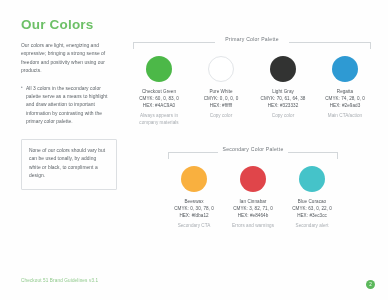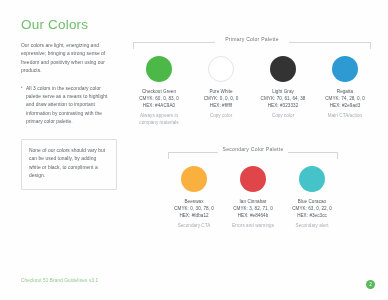--- a/index.html
+++ b/index.html
@@ -9,21 +9,21 @@
     font-family:"Liberation Sans", sans-serif;
     color:#5a5f63;
     -webkit-font-smoothing:antialiased;
   }
   .slide{position:relative;width:388px;height:300px;background:#fefefe;}
 
   
   .left{position:absolute;left:21px;top:18px;width:96px;}
   .title{
     font-size:13.5px;color:#6dc067;letter-spacing:.2px;
-    font-weight:400;line-height:1.1;margin:0 0 9px 0;
+    font-weight:700;line-height:1.1;margin:0 0 9px 0;
   }
   .intro{
     font-size:4.9px;line-height:1.72;color:#5d6368;margin:0 0 9px 0;
     letter-spacing:.05px;
   }
   .bullets{margin:0;padding:0;list-style:none;}
   .bullets li{
     position:relative;padding-left:5px;font-size:4.9px;line-height:1.72;
     color:#5d6368;letter-spacing:.05px;
   }

